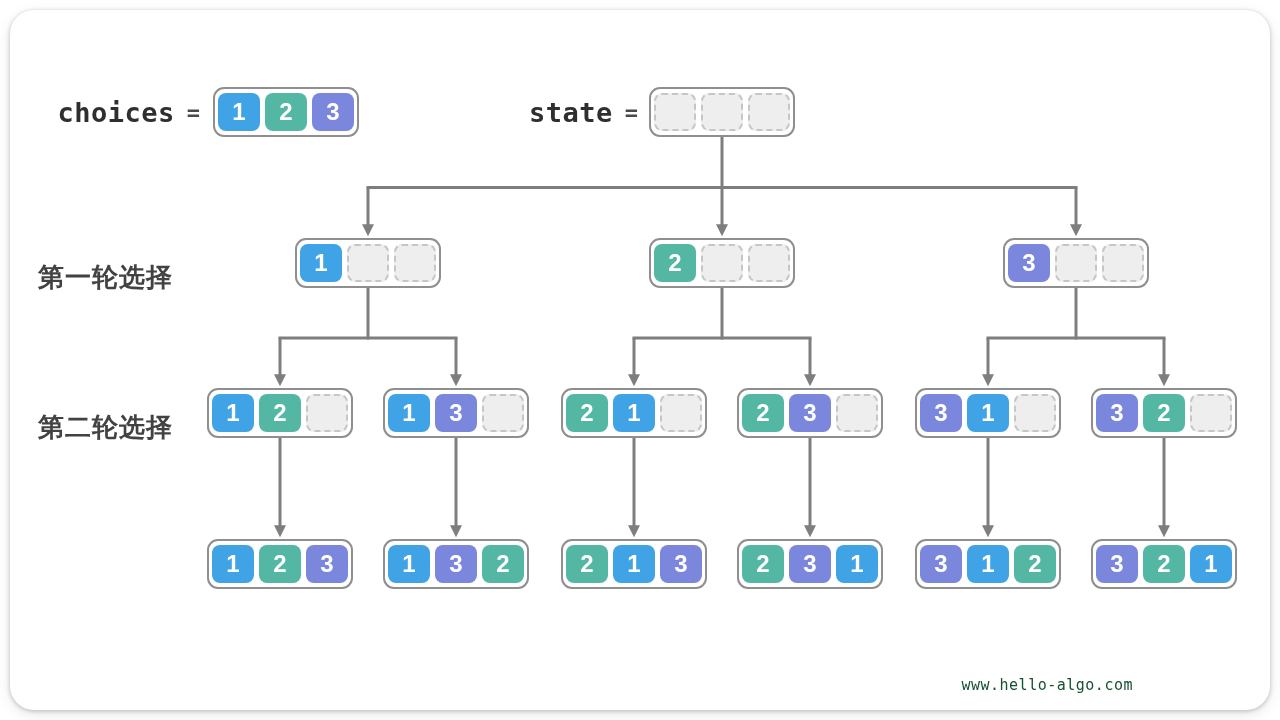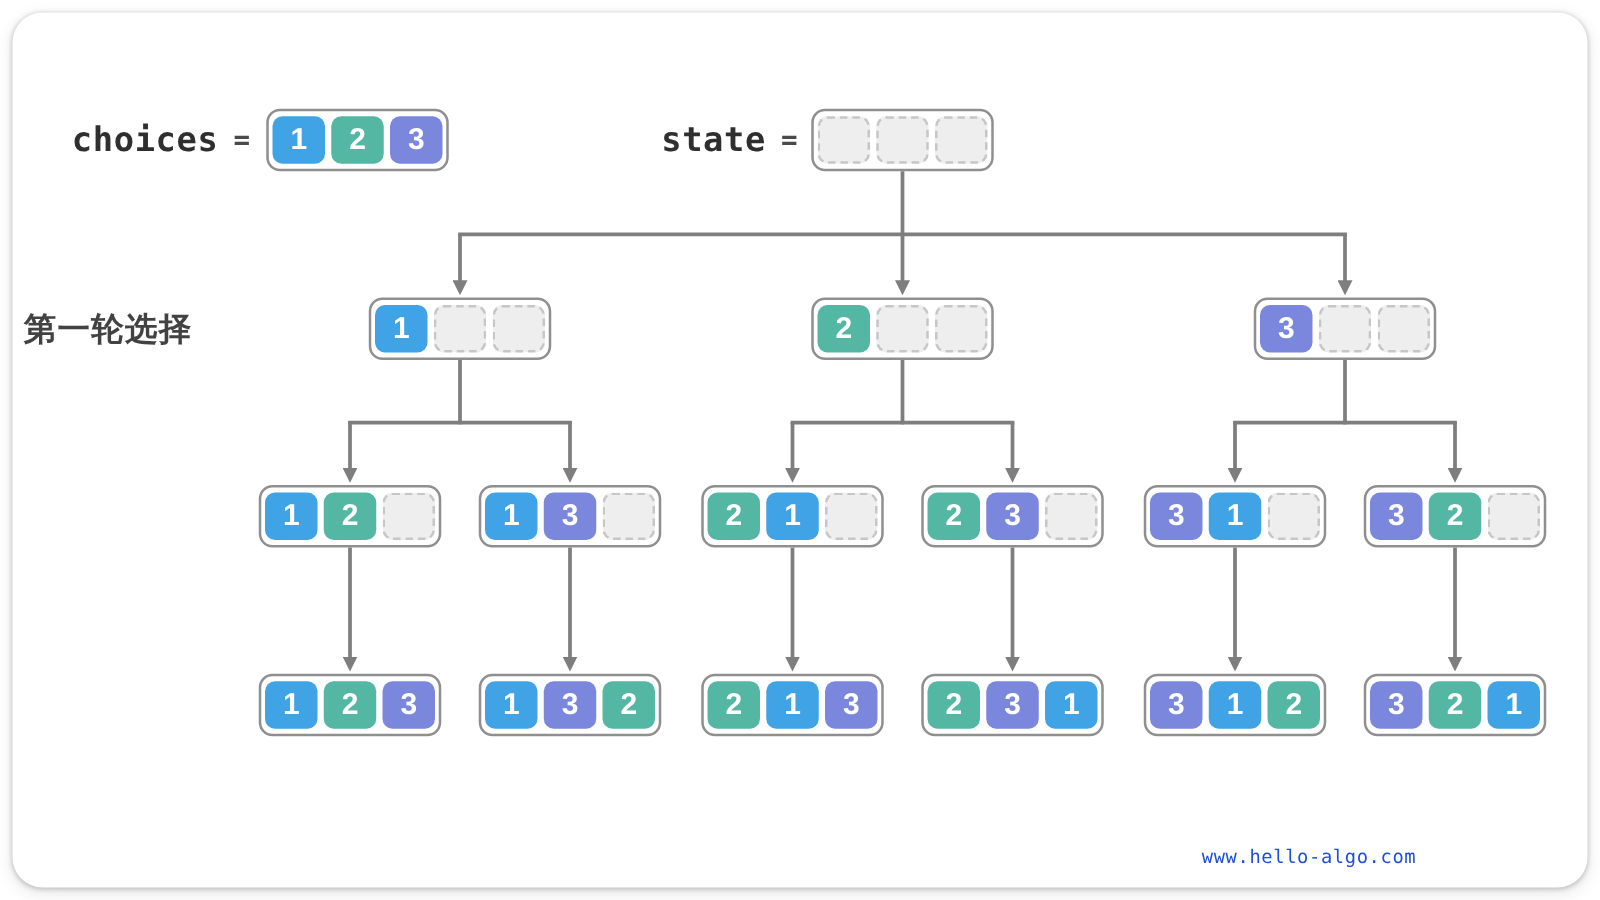--- a/index.html
+++ b/index.html
@@ -6,31 +6,31 @@
     font-family:"Liberation Sans", sans-serif;}
   .card{position:absolute;left:10px;top:10px;width:1260px;height:700px;background:#ffffff;
     border-radius:24px;box-shadow:0 1px 4px rgba(0,0,0,.22), 0 4px 14px rgba(0,0,0,.10);}
   .stage{position:absolute;left:0;top:0;width:1180px;height:720px;}
   svg.edges{position:absolute;left:0;top:0;pointer-events:none;}
 
   .code-group{position:absolute;height:50px;display:flex;align-items:center;justify-content:flex-end;gap:12px;}
   .code-label{font-family:"DejaVu Sans Mono", monospace;font-weight:700;font-size:27px;color:#2f2f2f;letter-spacing:.5px;}
   .eq{font-family:"DejaVu Sans Mono", monospace;font-weight:600;font-size:22px;color:#4a4a4a;}
 
-  .row-label{position:absolute;left:19px;width:150px;font-size:26px;font-weight:600;color:#424242;
-    letter-spacing:1px;line-height:34px;}
+  .row-label{position:absolute;left:38px;width:150px;font-size:26px;font-weight:600;color:#424242;
+    letter-spacing:1px;line-height:34px;margin-top:14px;}
 
   .abox{position:absolute;width:146px;height:50px;box-sizing:border-box;background:#ffffff;
     border:2px solid #8f8f8f;border-radius:11px;display:flex;align-items:center;justify-content:center;gap:5px;}
   .cell{width:42px;height:38px;box-sizing:border-box;border-radius:8px;display:flex;align-items:center;
     justify-content:center;font-weight:700;font-size:24px;color:#ffffff;}
   .cell.empty{background:#eeeeee;border:2px dashed #c6c6c6;}
 
   .watermark{position:absolute;right:47px;top:676px;font-family:"DejaVu Sans Mono", monospace;
-    font-size:15px;color:#1d4ed8;letter-spacing:.5px;}
+    font-size:15px;color:#14532d;letter-spacing:.5px;}
 </style>
 </head>
 <body>
 
 <div class="card"></div>
 
 <div class="stage">
 
   <svg class="edges" width="1280" height="720">
       <defs>
@@ -67,20 +67,21 @@
     <span class="code-label">choices</span>
     <span class="eq">=</span>
   </div>
 
   <div class="code-group" style="left:478px;top:87px;width:160px;">
     <span class="code-label">state</span>
     <span class="eq">=</span>
   </div>
 
   <div class="row-label" style="top:246px;">第一轮选择</div>
+  <div class="row-label" style="top:396px;">第二轮选择</div>
 
   <div id="boxes">
       <div class="abox" style="left: 213px; top: 87px;">
         <div class="cell" style="background: rgb(63, 163, 230);">1</div>
         <div class="cell" style="background: rgb(84, 183, 164);">2</div>
         <div class="cell" style="background: rgb(122, 135, 220);">3</div>
       </div>
       <div class="abox" style="left: 649px; top: 87px;">
         <div class="cell empty"></div>
         <div class="cell empty"></div>

